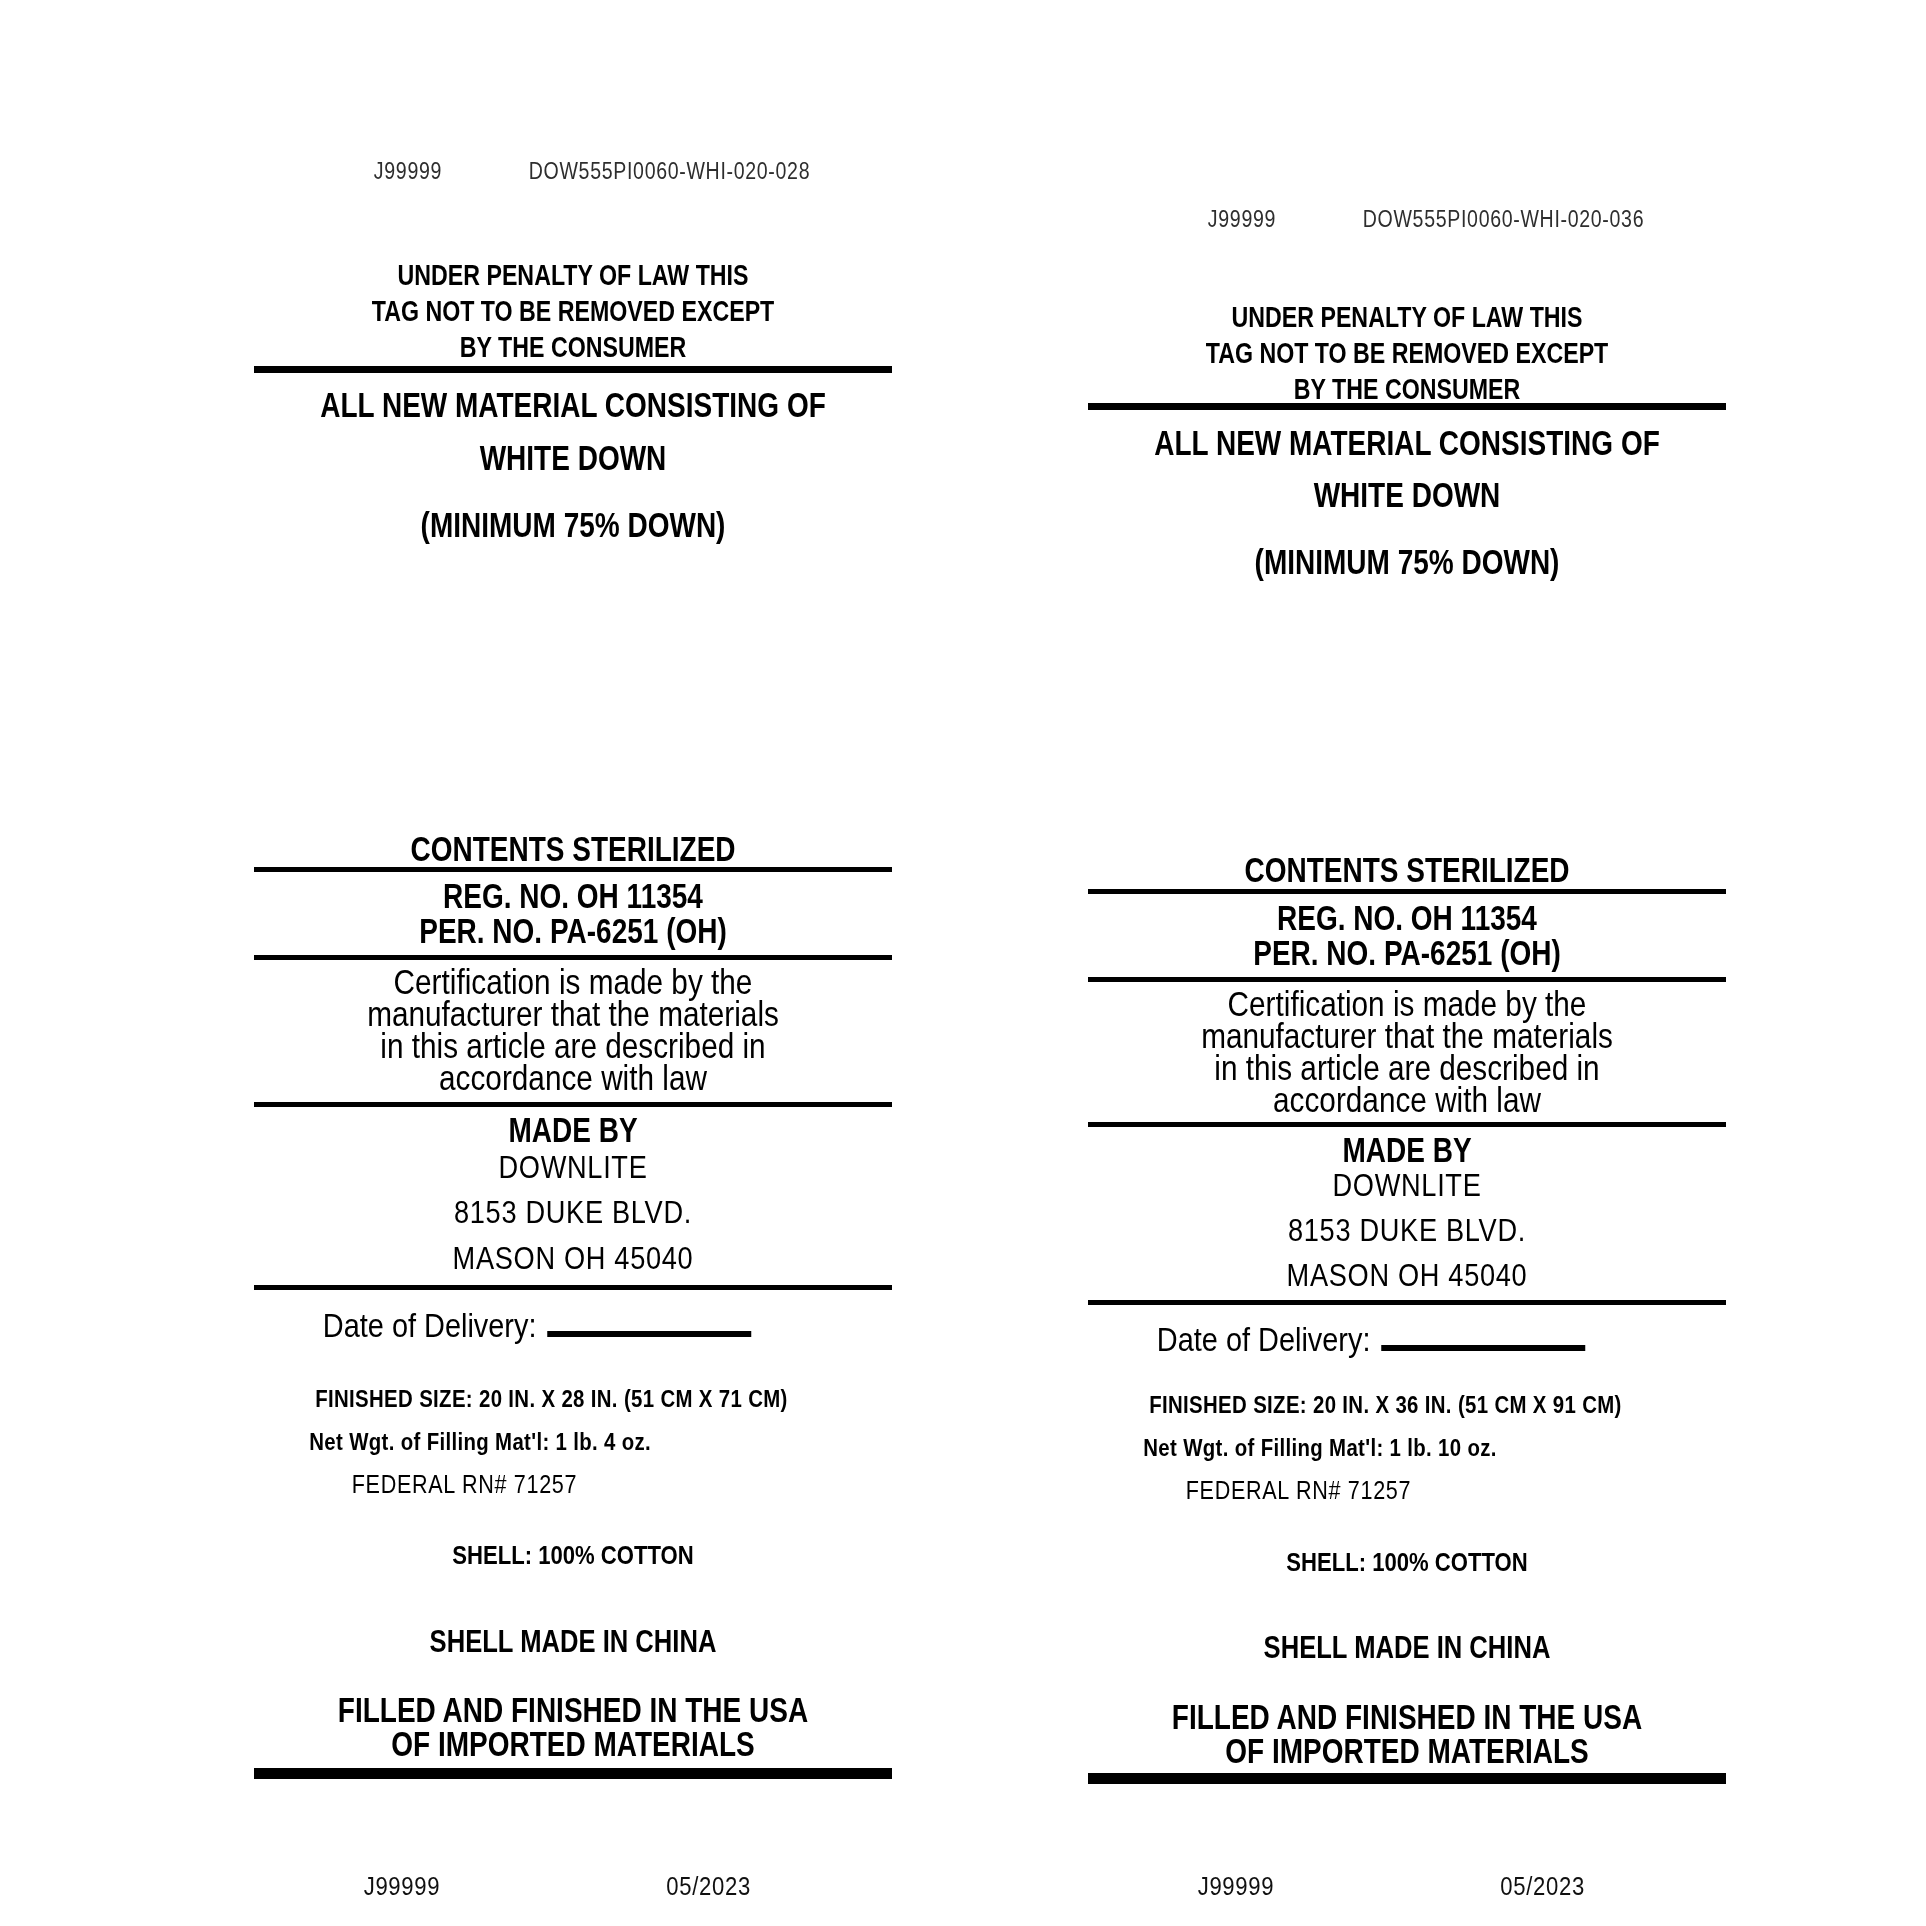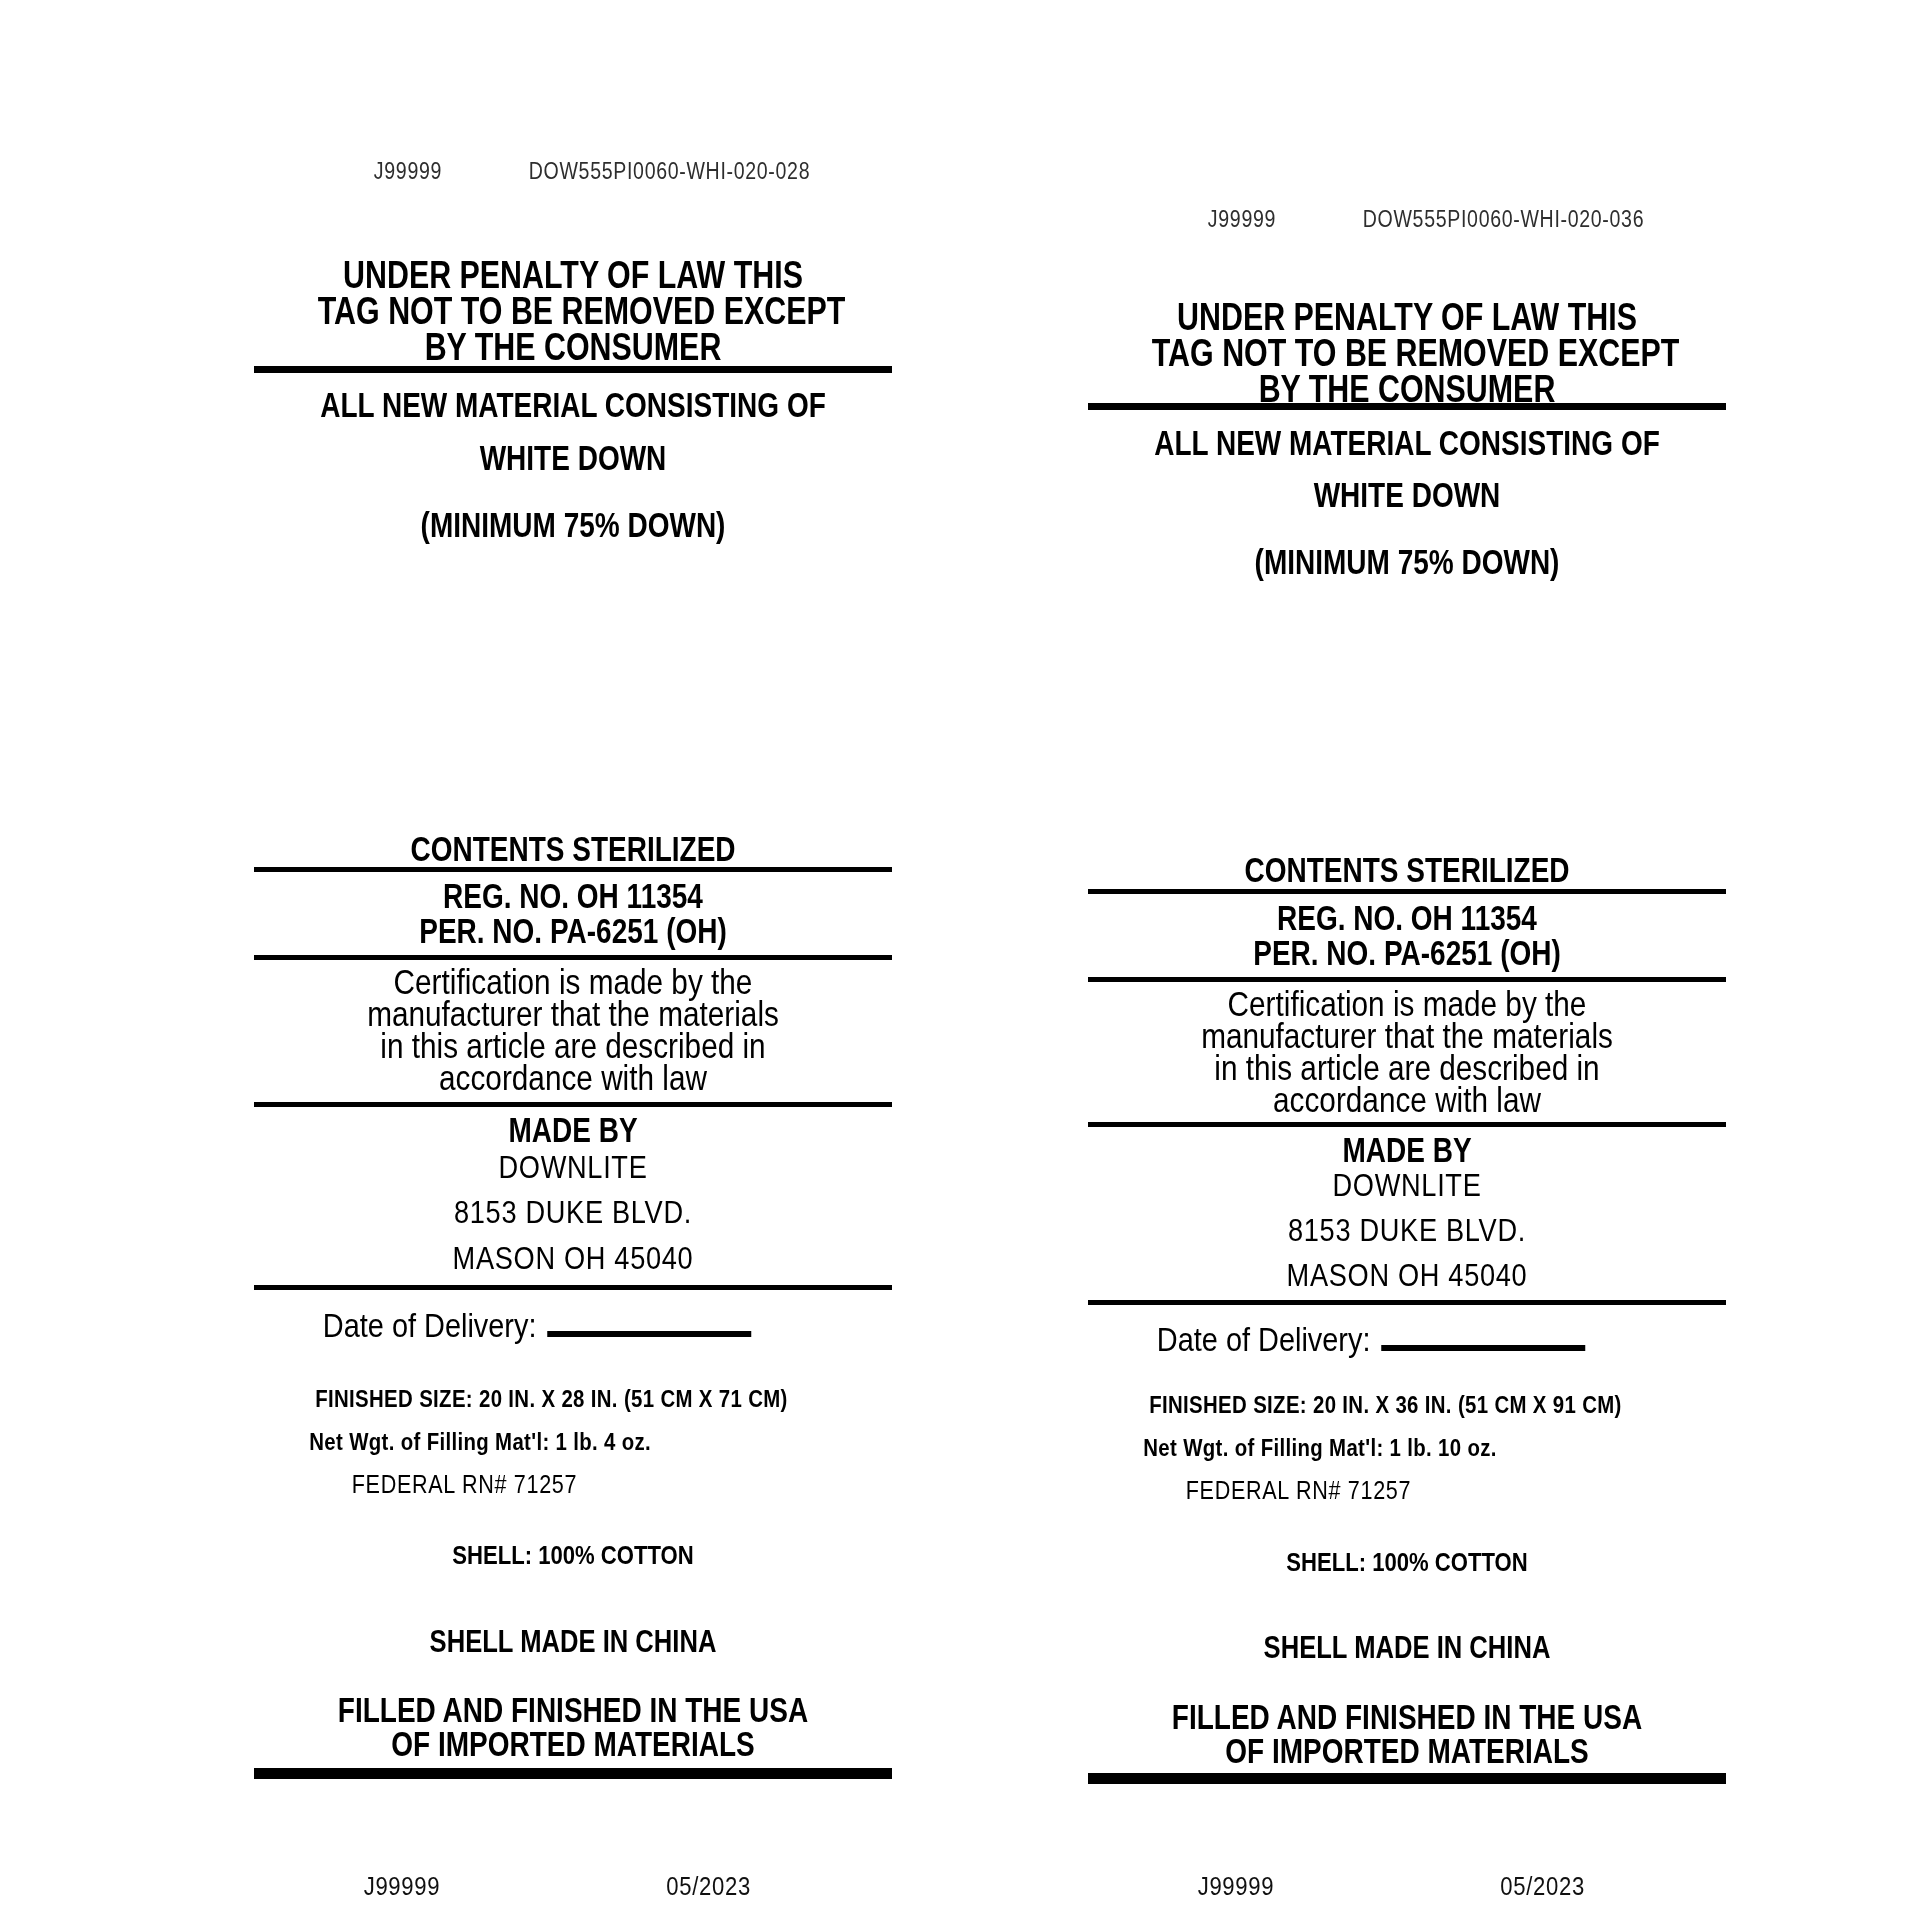--- a/index.html
+++ b/index.html
@@ -8,21 +8,21 @@
   .label{position:absolute;top:12px;width:638px;height:1926px;}
   #label-a{left:254px;}
   #label-b{left:1088px;}
   .blk{position:absolute;left:0;width:100%;text-align:center;white-space:nowrap;}
   
   .cx80{transform:scaleX(0.80);transform-origin:50% 50%;}
   .cx85{transform:scaleX(0.85);transform-origin:50% 50%;}
   .cxl{transform-origin:0 50%;}           
   .left{text-align:left;}
   
-  .t-xl{font-size:38px;line-height:36px;font-weight:bold;}
+  .t-xl{font-size:29px;line-height:36px;font-weight:bold;}
   .t-lg{font-size:35px;line-height:35px;font-weight:bold;}
   .t-reg{font-size:35px;line-height:32px;font-weight:normal;}
   .t-med{font-size:32px;line-height:32px;font-weight:normal;letter-spacing:0.8px;}
   .t-del{font-size:34px;font-weight:normal;}
   .t-smb{font-size:24px;font-weight:bold;letter-spacing:0.4px;}
   .t-sm{font-size:25.4px;font-weight:normal;letter-spacing:0.8px;}
   .t-shell{font-size:26px;font-weight:bold;}
   .hdr{font-size:23px;color:#2e2e2e;letter-spacing:0.8px;}
   .ftr{font-size:26px;color:#101010;letter-spacing:0.8px;}
   .rule{position:absolute;left:0;width:100%;background:#000;}

